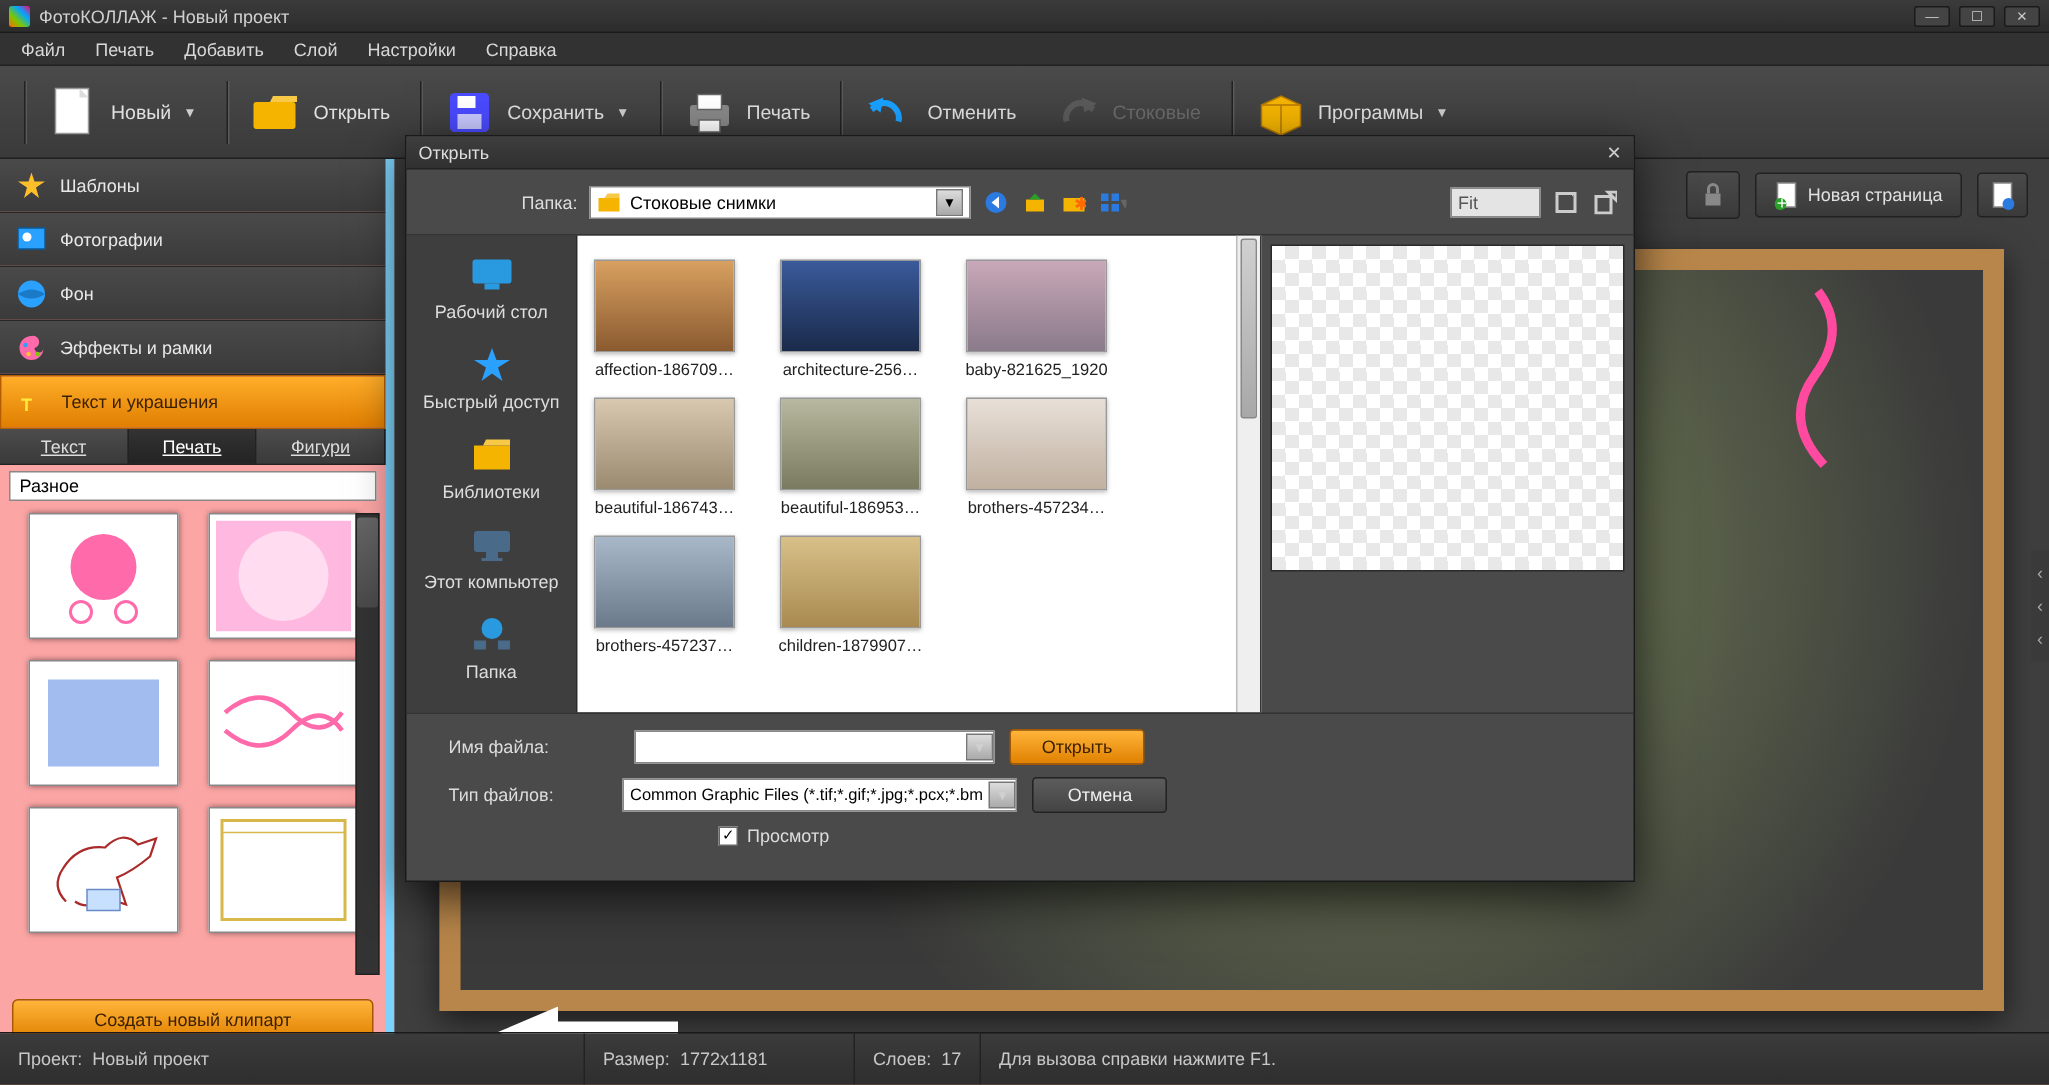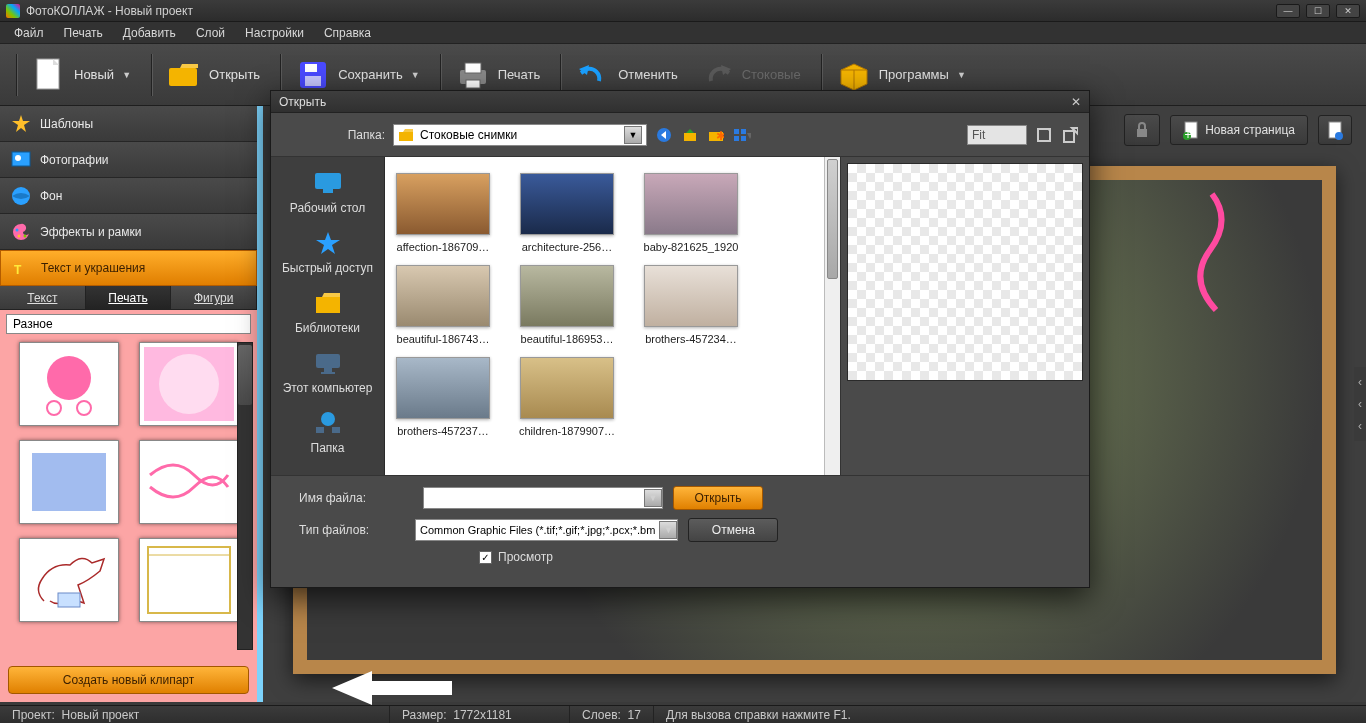--- a/index.html
+++ b/index.html
@@ -53,21 +53,21 @@
 .canvas-toolbar { position:absolute; top:8px; right:14px; display:flex; gap:10px; align-items:center; }
 .ct-grp { display:flex; gap:6px; background: linear-gradient(#4a4a4a,#3a3a3a); padding:4px 8px; border:1px solid #222; border-radius:3px; align-items:center; height:32px; }
 .ct-btn { height:30px; padding:0 12px; display:flex; align-items:center; gap:6px; background:linear-gradient(#4a4a4a,#3a3a3a); border:1px solid #222; border-radius:3px; color:#e0e0e0; }
 .stage { position:absolute; left:30px; right:30px; top:60px; bottom:28px; background:#7a5a3a; border:14px solid #b8864a; box-shadow:0 6px 20px rgba(0,0,0,.6); overflow:hidden; }
 .stage .inner { width:100%; height:100%; background: radial-gradient(circle at 60% 40%, #7a8a5a 0%, #3a3a3a 60%); display:flex; align-items:center; justify-content:center; }
 .stage .family-text { font-family: "Brush Script MT", cursive; font-size: 60px; color:#fff; -webkit-text-stroke: 2px #ff2a8a; font-style:italic; font-weight:bold; }
 .ribbon { position:absolute; top:10px; right:80px; width:60px; height:140px; }
 .right-chevs { position:absolute; right:0; top:50%; transform:translateY(-50%); width:12px; background:#3a3a3a; padding:8px 0; display:flex; flex-direction:column; gap:8px; align-items:center; }
 
 
-.status-bar { position:absolute; bottom:0; left:0; right:0; height:18px; background:linear-gradient(#3b3b3b,#2e2e2e); border-top:1px solid #1a1a1a; display:flex; align-items:center; color:#c8c8c8; font-size:12px; }
+.status-bar { position:absolute; bottom:0; left:0; right:0; height:35px; background:linear-gradient(#3b3b3b,#2e2e2e); border-top:1px solid #1a1a1a; display:flex; align-items:center; color:#c8c8c8; font-size:12px; }
 .status-bar .cell { padding:0 12px; border-right:1px solid #222; height:100%; display:flex; align-items:center; }
 
 
 .dialog { position:absolute; left:270px; top:90px; width:820px; height:498px; background:#4a4a4a; border:1px solid #1a1a1a; box-shadow: 0 10px 30px rgba(0,0,0,.7); display:flex; flex-direction:column; }
 .dlg-title { height:22px; background:linear-gradient(#3e3e3e,#303030); display:flex; align-items:center; padding:0 8px; color:#ddd; border-bottom:1px solid #222; }
 .dlg-title .x { margin-left:auto; color:#ccc; }
 .dlg-top { height:44px; display:flex; align-items:center; padding:0 10px; gap:8px; border-bottom:1px solid #333; }
 .dlg-top .lbl { width:104px; text-align:right; color:#ddd; }
 .folder-combo { flex: 0 0 254px; height:22px; background:#fff; border:1px solid #888; display:flex; align-items:center; padding:0 4px; color:#000; gap:6px; }
 .folder-combo .dd { margin-left:auto; width:18px; height:18px; background:linear-gradient(#dcdcdc,#aaa); border:1px solid #777; display:flex; align-items:center; justify-content:center; font-size:9px; }

